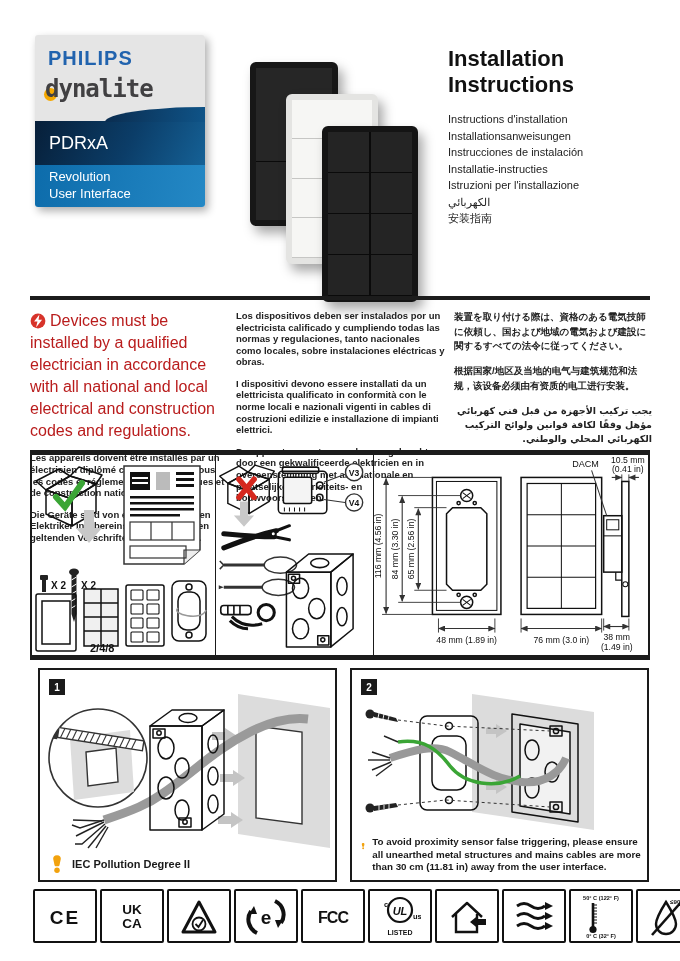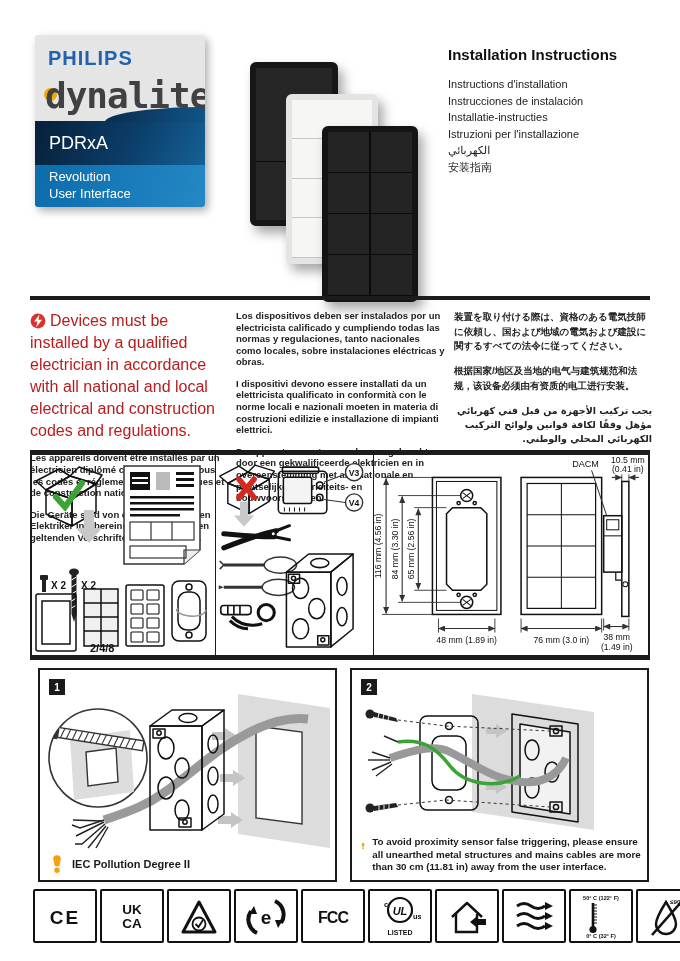--- a/index.html
+++ b/index.html
@@ -6,21 +6,21 @@
   .page{position:relative;width:680px;height:961px;background:#fff;overflow:hidden;
         font-family:"Liberation Sans",sans-serif;color:#1a1a1a;}
 
   
   .logo{position:absolute;left:35px;top:35px;width:170px;border-radius:3px;
         box-shadow:3px 4px 9px rgba(0,0,0,.32);overflow:hidden;}
   .logo-white{position:relative;height:86px;background:#e5e5e5;}
   .philips{position:absolute;left:13px;top:12px;font-size:20px;font-weight:bold;
            letter-spacing:1px;color:#2163ae;}
   .dynalite{position:absolute;left:10px;top:40px;font-family:"DejaVu Sans Mono",monospace;
-            font-size:36px;font-weight:bold;color:#414042;letter-spacing:-1px;}
+            font-size:24px;font-weight:bold;color:#414042;letter-spacing:-1px;}
   .dyn-dot{position:absolute;left:-1px;top:13px;width:13px;height:13px;border-radius:50%;
            background:#f5a800;z-index:0;}
   .dyn-text{position:relative;z-index:1;}
   .swoosh{position:absolute;right:0;bottom:-1px;width:100px;height:15px;
           background:linear-gradient(100deg,#0a2c4f,#0f5488);border-top-left-radius:100px 15px;}
   .band-model{height:44px;background:linear-gradient(115deg,#071f39 0%,#0b3d68 55%,#156196 100%);
               color:#fff;font-size:18px;display:flex;align-items:center;padding-left:14px;}
   .band-line{height:42px;background:linear-gradient(100deg,#0d6cab,#2488c5);color:#fff;
              font-size:13px;display:flex;flex-direction:column;justify-content:center;
              padding-left:14px;line-height:1.3;}
@@ -32,21 +32,21 @@
     background-image:linear-gradient(to bottom,transparent calc(62% - 1px),#0a0a0a calc(62% - 1px),#0a0a0a 62%,transparent 62%);}
   .kp-mid{left:46px;top:64px;width:80px;height:158px;background:#f4f4f2;border:6px solid #e4e4e2;
     background-image:repeating-linear-gradient(to bottom,#f6f6f4 0,#f6f6f4 calc(25% - 1px),#c6c6c4 calc(25% - 1px),#c6c6c4 25%);}
   .kp-front{left:82px;top:96px;width:84px;height:164px;background:#242424;border:6px solid #141414;
     background-image:
       linear-gradient(to right,transparent calc(50% - 1px),#0a0a0a calc(50% - 1px),#0a0a0a calc(50% + 1px),transparent calc(50% + 1px)),
       repeating-linear-gradient(to bottom,transparent 0,transparent calc(25% - 1px),#0a0a0a calc(25% - 1px),#0a0a0a 25%);}
 
   
   .title-block{position:absolute;left:448px;top:46px;width:215px;}
-  .title-block h1{margin:0 0 13px 0;font-size:15px;font-weight:bold;color:#111;}
+  .title-block h1{margin:0 0 13px 0;font-size:22px;font-weight:bold;color:#111;}
   .title-block p{margin:0;font-size:11px;line-height:1.5;color:#222;}
   .title-block p.ar{font-family:"DejaVu Sans",sans-serif;}
 
   
   .rule{position:absolute;left:30px;width:620px;background:#1c1c1c;}
   .rule-1{top:296px;height:4px;}
   .rule-2{top:450px;height:5px;}
   .rule-3{top:655px;height:5px;}
 
   
@@ -114,20 +114,21 @@
 
   <div class="products">
     <div class="kp kp-back"></div>
     <div class="kp kp-mid"></div>
     <div class="kp kp-front"></div>
   </div>
 
   <div class="title-block">
     <h1>Installation Instructions</h1>
     <p>Instructions d'installation</p>
+    <p>Installationsanweisungen</p>
     <p>Instrucciones de instalación</p>
     <p>Installatie-instructies</p>
     <p>Istruzioni per l'installazione</p>
     <p>الكهربائي</p>
     <p>安装指南</p>
   </div>
 
   <div class="rule rule-1"></div>
 
   <div class="safety">
@@ -136,21 +137,21 @@
         <svg class="bolt" width="16" height="16" viewBox="0 0 18 18">
           <circle cx="9" cy="9" r="8.3" fill="#d7332a"></circle>
           <polygon points="10.6,1.6 4.6,9.6 8.4,9.6 6.8,16.4 13.6,7.6 9.6,7.6" fill="#fff"></polygon>
         </svg><span>Devices must be installed by a qualified electrician in accordance with all national and local electrical and construction codes and regulations.</span>
       </p>
       <p class="p-sm">Les appareils doivent être installés par un électricien diplômé conformément à tous les codes et réglementations électriques et de construction nationaux et locaux.</p>
       <p class="p-sm">Die Geräte sind von einem qualifizierten Elektriker in Übereinstimmung mit allen geltenden Vorschriften zu installieren.</p>
     </div>
     <div>
       <p class="p-sm">Los dispositivos deben ser instalados por un electricista calificado y cumpliendo todas las normas y regulaciones, tanto nacionales como locales, sobre instalaciones eléctricas y obras.</p>
-      <p class="p-sm">I dispositivi devono essere installati da un elettricista qualificato in conformità con le norme locali e nazionali moeten in materia di costruzioni edilizie e installazione di impianti elettrici.</p>
+      <p class="p-sm">I dispositivi devono essere installati da un elettricista qualificato in conformità con le norme locali e nazionali vigenti in cables di costruzioni edilizie e installazione di impianti elettrici.</p>
       <p class="p-sm">De apparaten moeten worden aangebracht door een gekwalificeerde elektricien en in overeenstemming met alle nationale en plaatselijke elektriciteits- en bouwvoorschriften.</p>
     </div>
     <div>
       <p class="p-cjk">装置を取り付ける際は、資格のある電気技師に依頼し、国および地域の電気および建設に関するすべての法令に従ってください。</p>
       <p class="p-cjk">根据国家/地区及当地的电气与建筑规范和法规，该设备必须由有资质的电工进行安装。</p>
       <p class="p-ar">يجب تركيب الأجهزة من قبل فني كهربائي مؤهل وفقًا لكافة قوانين ولوائح التركيب الكهربائي المحلي والوطني.</p>
     </div>
   </div>
 
   <div class="rule rule-2"></div>

